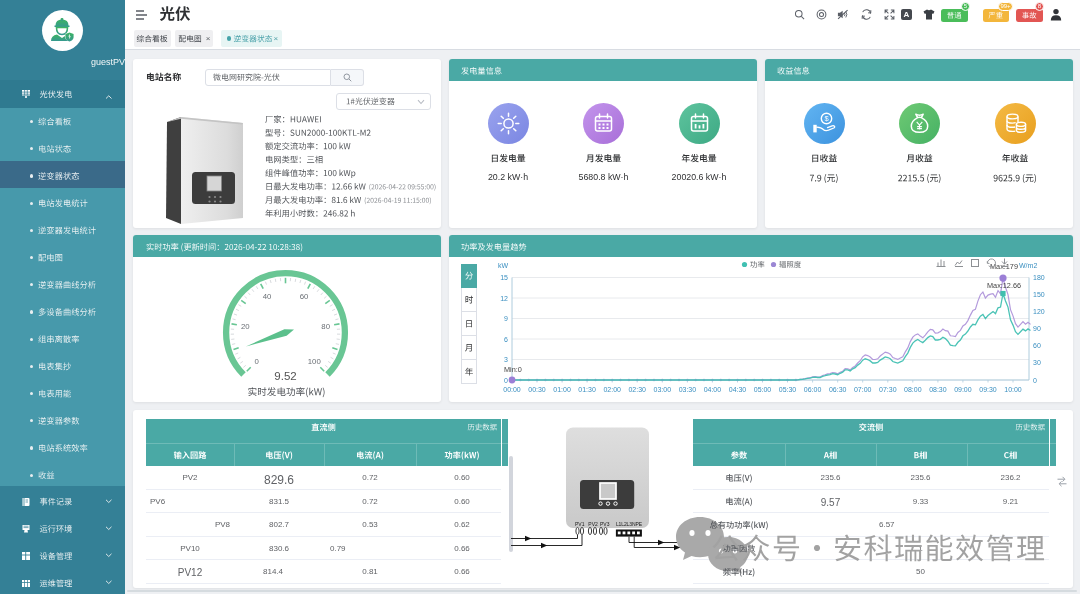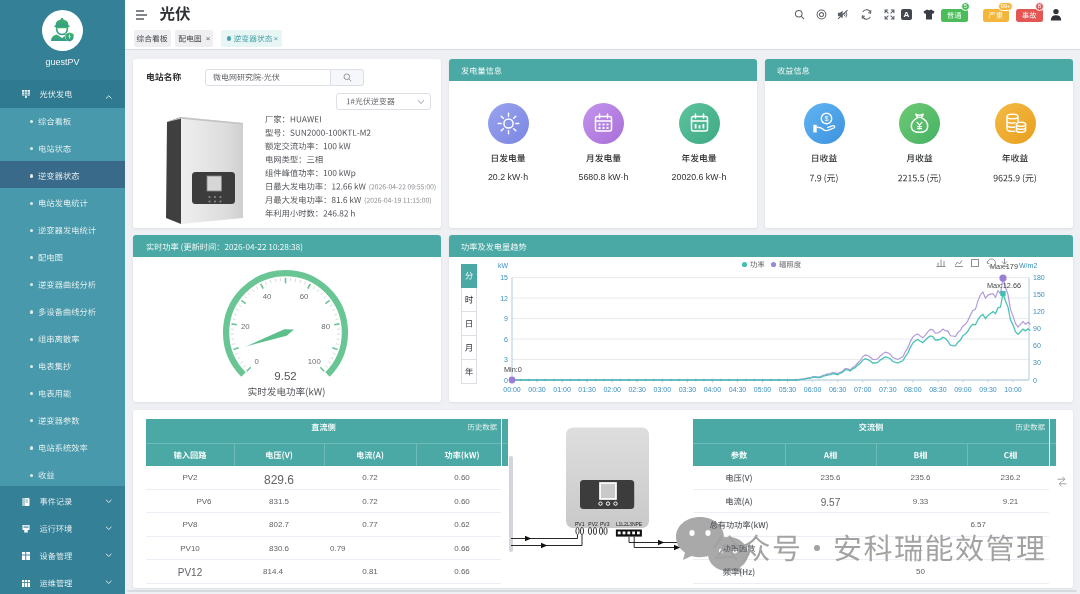--- a/index.html
+++ b/index.html
@@ -24,21 +24,21 @@
 <g fill="url(#wk)">
 <path d="M8.5 10.5 Q8.5 4.5 15 4.5 Q21.5 4.5 21.5 10.5 L22.5 10.5 L22.5 12 L7.5 12 L7.5 10.5 Z"></path>
 <rect x="13.6" y="3" width="2.8" height="3" rx="1"></rect>
 <path d="M9.5 12.5 L20.5 12.5 Q20.5 19.5 15 19.5 Q9.5 19.5 9.5 12.5 Z" fill="none" stroke="url(#wk)" stroke-width="1.6"></path>
 <path d="M4 26 Q4 20.5 10 19.5 L15 23 L20 19.5 Q22 19.8 23.2 20.6 L23.2 26 Z"></path>
 <circle cx="22.5" cy="21.5" r="4.6" fill="#fff"></circle>
 <path d="M22.5 17.5 L26.6 19 L26.6 22 Q26.6 25 22.5 26.5 Q18.4 25 18.4 22 L18.4 19 Z"></path>
 <path d="M22.9 18.8 L21.3 21.6 L22.4 21.6 L22.1 24.2 L23.8 21.3 L22.7 21.3 Z" fill="#fff"></path>
 </g>
   </svg>
-<div class="abs" style="left:0;top:57px;width:125px;text-align:center;color:#f2f6f7;font-size:9px">guestPV</div>
+<div class="abs" style="left:0;top:57px;width:125px;text-align:right;color:#f2f6f7;font-size:9px">guestPV</div>
 
 <div class="abs" style="left:30px;top:119.9px;width:3.4px;height:3.4px;border-radius:50%;background:#e8eef0"></div>
 <div class="abs" style="left:30px;top:147.1px;width:3.4px;height:3.4px;border-radius:50%;background:#e8eef0"></div>
 <div class="abs" style="left:30px;top:174.3px;width:3.4px;height:3.4px;border-radius:50%;background:#e8eef0"></div>
 <div class="abs" style="left:30px;top:201.5px;width:3.4px;height:3.4px;border-radius:50%;background:#e8eef0"></div>
 <div class="abs" style="left:30px;top:228.7px;width:3.4px;height:3.4px;border-radius:50%;background:#e8eef0"></div>
 <div class="abs" style="left:30px;top:255.9px;width:3.4px;height:3.4px;border-radius:50%;background:#e8eef0"></div>
 <div class="abs" style="left:30px;top:283.1px;width:3.4px;height:3.4px;border-radius:50%;background:#e8eef0"></div>
 <div class="abs" style="left:30px;top:310.3px;width:3.4px;height:3.4px;border-radius:50%;background:#e8eef0"></div>
 <div class="abs" style="left:30px;top:337.5px;width:3.4px;height:3.4px;border-radius:50%;background:#e8eef0"></div>
@@ -505,43 +505,43 @@
 <div class="abs" style="left:508.5px;top:456px;width:4px;height:96px;border-radius:2px;background:#d2d5dc"></div>
 <svg class="abs" style="left:1057px;top:476px" width="10" height="11" viewBox="0 0 10 11" fill="none" stroke="#9aa0a8" stroke-width="1">
     <path d="M0.5 3.2h7M5.5 0.8l2.4 2.4-2.4 2.4"></path>
     <path d="M9.5 7.8h-7M4.5 5.4L2.1 7.8l2.4 2.4"></path>
   </svg>
 
 <div class="lat" style="left:150px;top:473.2px;width:80px;text-align:center;font-size:8px">PV2</div>
 <div class="lat" style="left:239px;top:473.2px;width:80px;text-align:center;font-size:12px">829.6</div>
 <div class="lat" style="left:330px;top:473.2px;width:80px;text-align:center;font-size:8px">0.72</div>
 <div class="lat" style="left:422px;top:473.2px;width:80px;text-align:center;font-size:8px">0.60</div>
-<div class="lat" style="left:164px;top:496.7px;width:80px;text-align:center;font-size:8px">PV6</div>
+<div class="lat" style="left:150px;top:496.7px;width:80px;font-size:8px">PV6</div>
 <div class="lat" style="left:239px;top:496.7px;width:80px;text-align:center;font-size:8px">831.5</div>
 <div class="lat" style="left:330px;top:496.7px;width:80px;text-align:center;font-size:8px">0.72</div>
 <div class="lat" style="left:422px;top:496.7px;width:80px;text-align:center;font-size:8px">0.60</div>
-<div class="lat" style="left:150px;top:520.2px;width:80px;text-align:center;font-size:8px">PV8</div>
+<div class="lat" style="left:150px;top:520.2px;width:80px;text-align:right;font-size:8px">PV8</div>
 <div class="lat" style="left:239px;top:520.2px;width:80px;text-align:center;font-size:8px">802.7</div>
-<div class="lat" style="left:330px;top:520.2px;width:80px;text-align:center;font-size:8px">0.77</div>
+<div class="lat" style="left:330px;top:520.2px;width:80px;text-align:center;font-size:8px">0.53</div>
 <div class="lat" style="left:422px;top:520.2px;width:80px;text-align:center;font-size:8px">0.62</div>
 <div class="lat" style="left:150px;top:543.7px;width:80px;text-align:center;font-size:8px">PV10</div>
 <div class="lat" style="left:239px;top:543.7px;width:80px;text-align:center;font-size:8px">830.6</div>
 <div class="lat" style="left:330px;top:543.7px;width:80px;font-size:8px">0.79</div>
 <div class="lat" style="left:422px;top:543.7px;width:80px;text-align:center;font-size:8px">0.66</div>
 <div class="lat" style="left:150px;top:567.2px;width:80px;text-align:center;font-size:10px">PV12</div>
 <div class="lat" style="left:233px;top:567.2px;width:80px;text-align:center;font-size:8px">814.4</div>
 <div class="lat" style="left:330px;top:567.2px;width:80px;text-align:center;font-size:8px">0.81</div>
 <div class="lat" style="left:422px;top:567.2px;width:80px;text-align:center;font-size:8px">0.66</div>
 <div class="lat" style="left:790.5px;top:473.2px;width:80px;text-align:center;font-size:8px">235.6</div>
 <div class="lat" style="left:880.5px;top:473.2px;width:80px;text-align:center;font-size:8px">235.6</div>
 <div class="lat" style="left:970.5px;top:473.2px;width:80px;text-align:center;font-size:8px">236.2</div>
 <div class="lat" style="left:790.5px;top:496.7px;width:80px;text-align:center;font-size:10px">9.57</div>
 <div class="lat" style="left:880.5px;top:496.7px;width:80px;text-align:center;font-size:8px">9.33</div>
 <div class="lat" style="left:970.5px;top:496.7px;width:80px;text-align:center;font-size:8px">9.21</div>
-<div class="lat" style="left:906px;top:520.2px;width:80px;text-align:right;font-size:8px">6.57</div>
+<div class="lat" style="left:879px;top:520.2px;width:80px;text-align:left;font-size:8px">6.57</div>
 <div class="lat" style="left:880.5px;top:543.7px;width:80px;text-align:center;font-size:8px">1</div>
 <div class="lat" style="left:880.5px;top:567.2px;width:80px;text-align:center;font-size:8px">50</div>
 
 <svg class="abs" style="left:505px;top:420px" width="200" height="140" viewBox="0 0 200 140">
 <defs>
       <linearGradient id="dinv" x1="0" y1="0" x2="0" y2="1">
         <stop offset="0" stop-color="#dedede"></stop>
         <stop offset="1" stop-color="#c9c9c9"></stop>
       </linearGradient>
     </defs>

